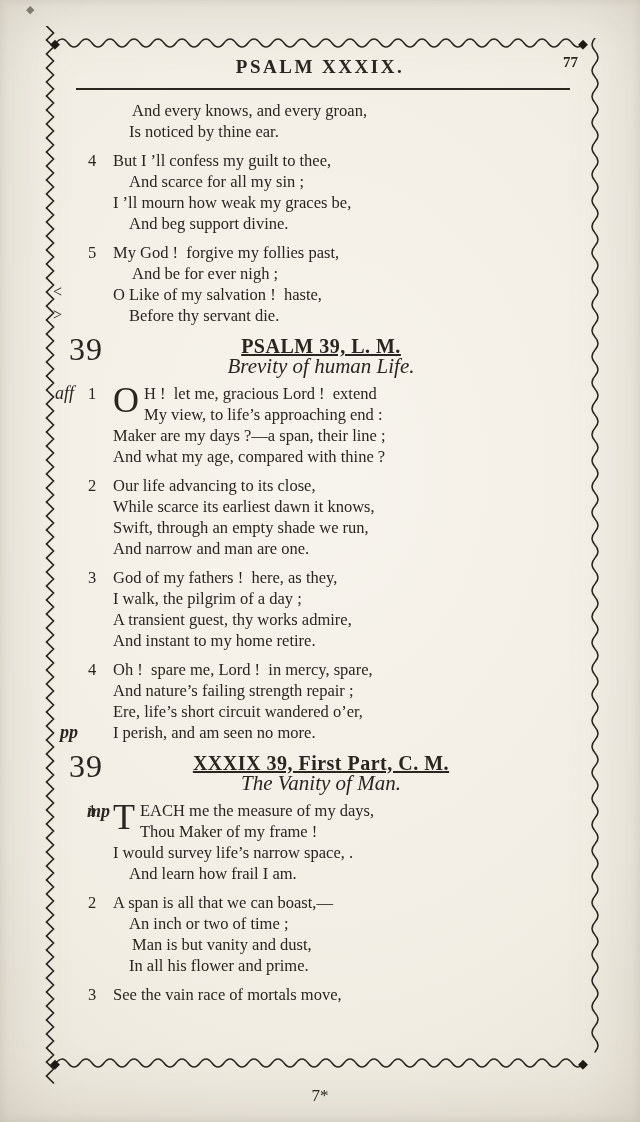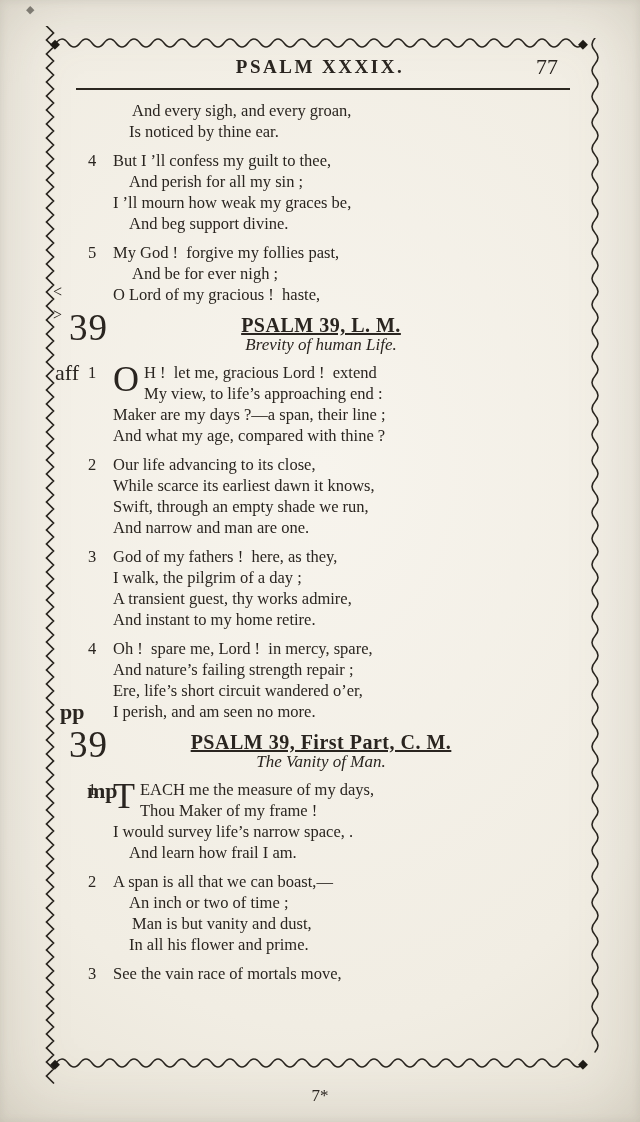--- a/index.html
+++ b/index.html
@@ -27,40 +27,40 @@
   .c-tr { left: 578px; top: 37px; }
   .c-bl { left: 50px;  top: 1057px; }
   .c-br { left: 578px; top: 1057px; }
   .c-edge { left: 26px; top: 3px; opacity: .5; font-size: 11px; }
   
   .header { position: absolute; top: 56px; left: 0; right: 0; }
   .running-title {
     display: block; text-align: center;
     font-size: 19px; font-weight: bold; letter-spacing: 2.5px;
   }
-  .page-number { position: absolute; right: 82px; top: -2px; font-size: 22px; }
+  .page-number { position: absolute; right: 62px; top: -2px; font-size: 15px; font-weight: bold; }
   .header-rule { position: absolute; top: 88px; left: 76px; width: 494px; height: 2px; background: #2b2720; }
   
   .text-column { position: absolute; top: 100px; left: 113px; width: 452px; font-size: 16.5px; }
   .stanza { position: relative; margin-bottom: 8px; clear: left; }
   .line { line-height: 21px; white-space: pre; }
   .ind1 { margin-left: 19px; }
   .ind2 { margin-left: 16px; }
   .verse-num { position: absolute; left: -25px; top: 0; font-size: 16.5px; line-height: 21px; }
   .dropcap {
     float: left; font-size: 36px; line-height: 34px; height: 42px;
     padding-right: 5px;
   }
   
   .psalm-head { position: relative; text-align: center; margin: 10px 36px 8px 0; }
   .head-title { font-weight: bold; font-size: 20px; line-height: 20px; letter-spacing: .5px; text-decoration: underline; }
-  .head-sub { font-style: italic; font-size: 17px; line-height: 18px; margin-top: 1px; }
-  .margin-psalm-num { position: absolute; left: -44px; top: -4px; font-size: 37px; line-height: 34px; font-weight: normal; letter-spacing: 1px; }
+  .head-sub { font-style: italic; font-size: 21px; line-height: 18px; margin-top: 1px; }
+  .margin-psalm-num { position: absolute; left: -44px; top: -4px; font-size: 32px; line-height: 34px; font-weight: normal; letter-spacing: 1px; }
   
-  .margin-dyn { position: absolute; font-size: 22px; line-height: 21px; }
+  .margin-dyn { position: absolute; font-style: italic; font-size: 18px; line-height: 21px; }
   .dyn-aff { left: -58px; top: 0; }
   .dyn-pp  { left: -53px; top: 63px; font-weight: bold; }
   .dyn-mp  { left: -58px; top: 1px; font-weight: bold; margin-left: 32px; }
   .dyn-cresc   { position: absolute; left: -60px; top: 41px; font-size: 16px; }
   .dyn-decresc { position: absolute; left: -60px; top: 64px; font-size: 16px; }
   
   .footer { position: absolute; bottom: 16px; left: 0; right: 0; text-align: center; font-size: 17px; }
 </style>
 </head>
 <body>
@@ -87,39 +87,40 @@
 
   <div class="header">
     <span class="running-title">PSALM XXXIX.</span>
     <span class="page-number">77</span>
   </div>
   <div class="header-rule"></div>
 
   <div class="text-column">
 
     <div class="stanza">
-      <div class="line ind1">And every sigh, and every groan,</div>
+      <div class="line ind1">And every knows, and every groan,</div>
       <div class="line ind2">Is noticed by thine ear.</div>
     </div>
 
     <div class="stanza">
       <span class="verse-num">4</span>
       <div class="line">But I ’ll confess my guilt to thee,</div>
-      <div class="line ind2">And perish for all my sin ;</div>
+      <div class="line ind2">And scarce for all my sin ;</div>
       <div class="line">I ’ll mourn how weak my graces be,</div>
       <div class="line ind2">And beg support divine.</div>
     </div>
 
     <div class="stanza">
       <span class="verse-num">5</span>
       <span class="dyn-cresc">&lt;</span>
       <span class="dyn-decresc">&gt;</span>
       <div class="line">My God !  forgive my follies past,</div>
       <div class="line ind1">And be for ever nigh ;</div>
-      <div class="line">O Lord of my gracious !  haste,</div>
+      <div class="line">O Like of my salvation !  haste,</div>
+      <div class="line ind2">Before thy servant die.</div>
     </div>
 
     <div class="psalm-head">
       <span class="margin-psalm-num">39</span>
       <div class="head-title">PSALM 39, L. M.</div>
       <div class="head-sub">Brevity of human Life.</div>
     </div>
 
     <div class="stanza">
       <span class="margin-dyn dyn-aff">aff</span>
@@ -151,21 +152,21 @@
       <span class="margin-dyn dyn-pp">pp</span>
       <span class="verse-num">4</span>
       <div class="line">Oh !  spare me, Lord !  in mercy, spare,</div>
       <div class="line">And nature’s failing strength repair ;</div>
       <div class="line">Ere, life’s short circuit wandered o’er,</div>
       <div class="line">I perish, and am seen no more.</div>
     </div>
 
     <div class="psalm-head">
       <span class="margin-psalm-num">39</span>
-      <div class="head-title">PSALM 39, First Part, C. M.</div>
+      <div class="head-title">XXXIX 39, First Part, C. M.</div>
       <div class="head-sub">The Vanity of Man.</div>
     </div>
 
     <div class="stanza">
       <span class="margin-dyn dyn-mp">mp</span>
       <span class="verse-num">1</span>
       <span class="dropcap">T</span>
       <div class="line">EACH me the measure of my days,</div>
       <div class="line">Thou Maker of my frame !</div>
       <div class="line">I would survey life’s narrow space, .</div>

